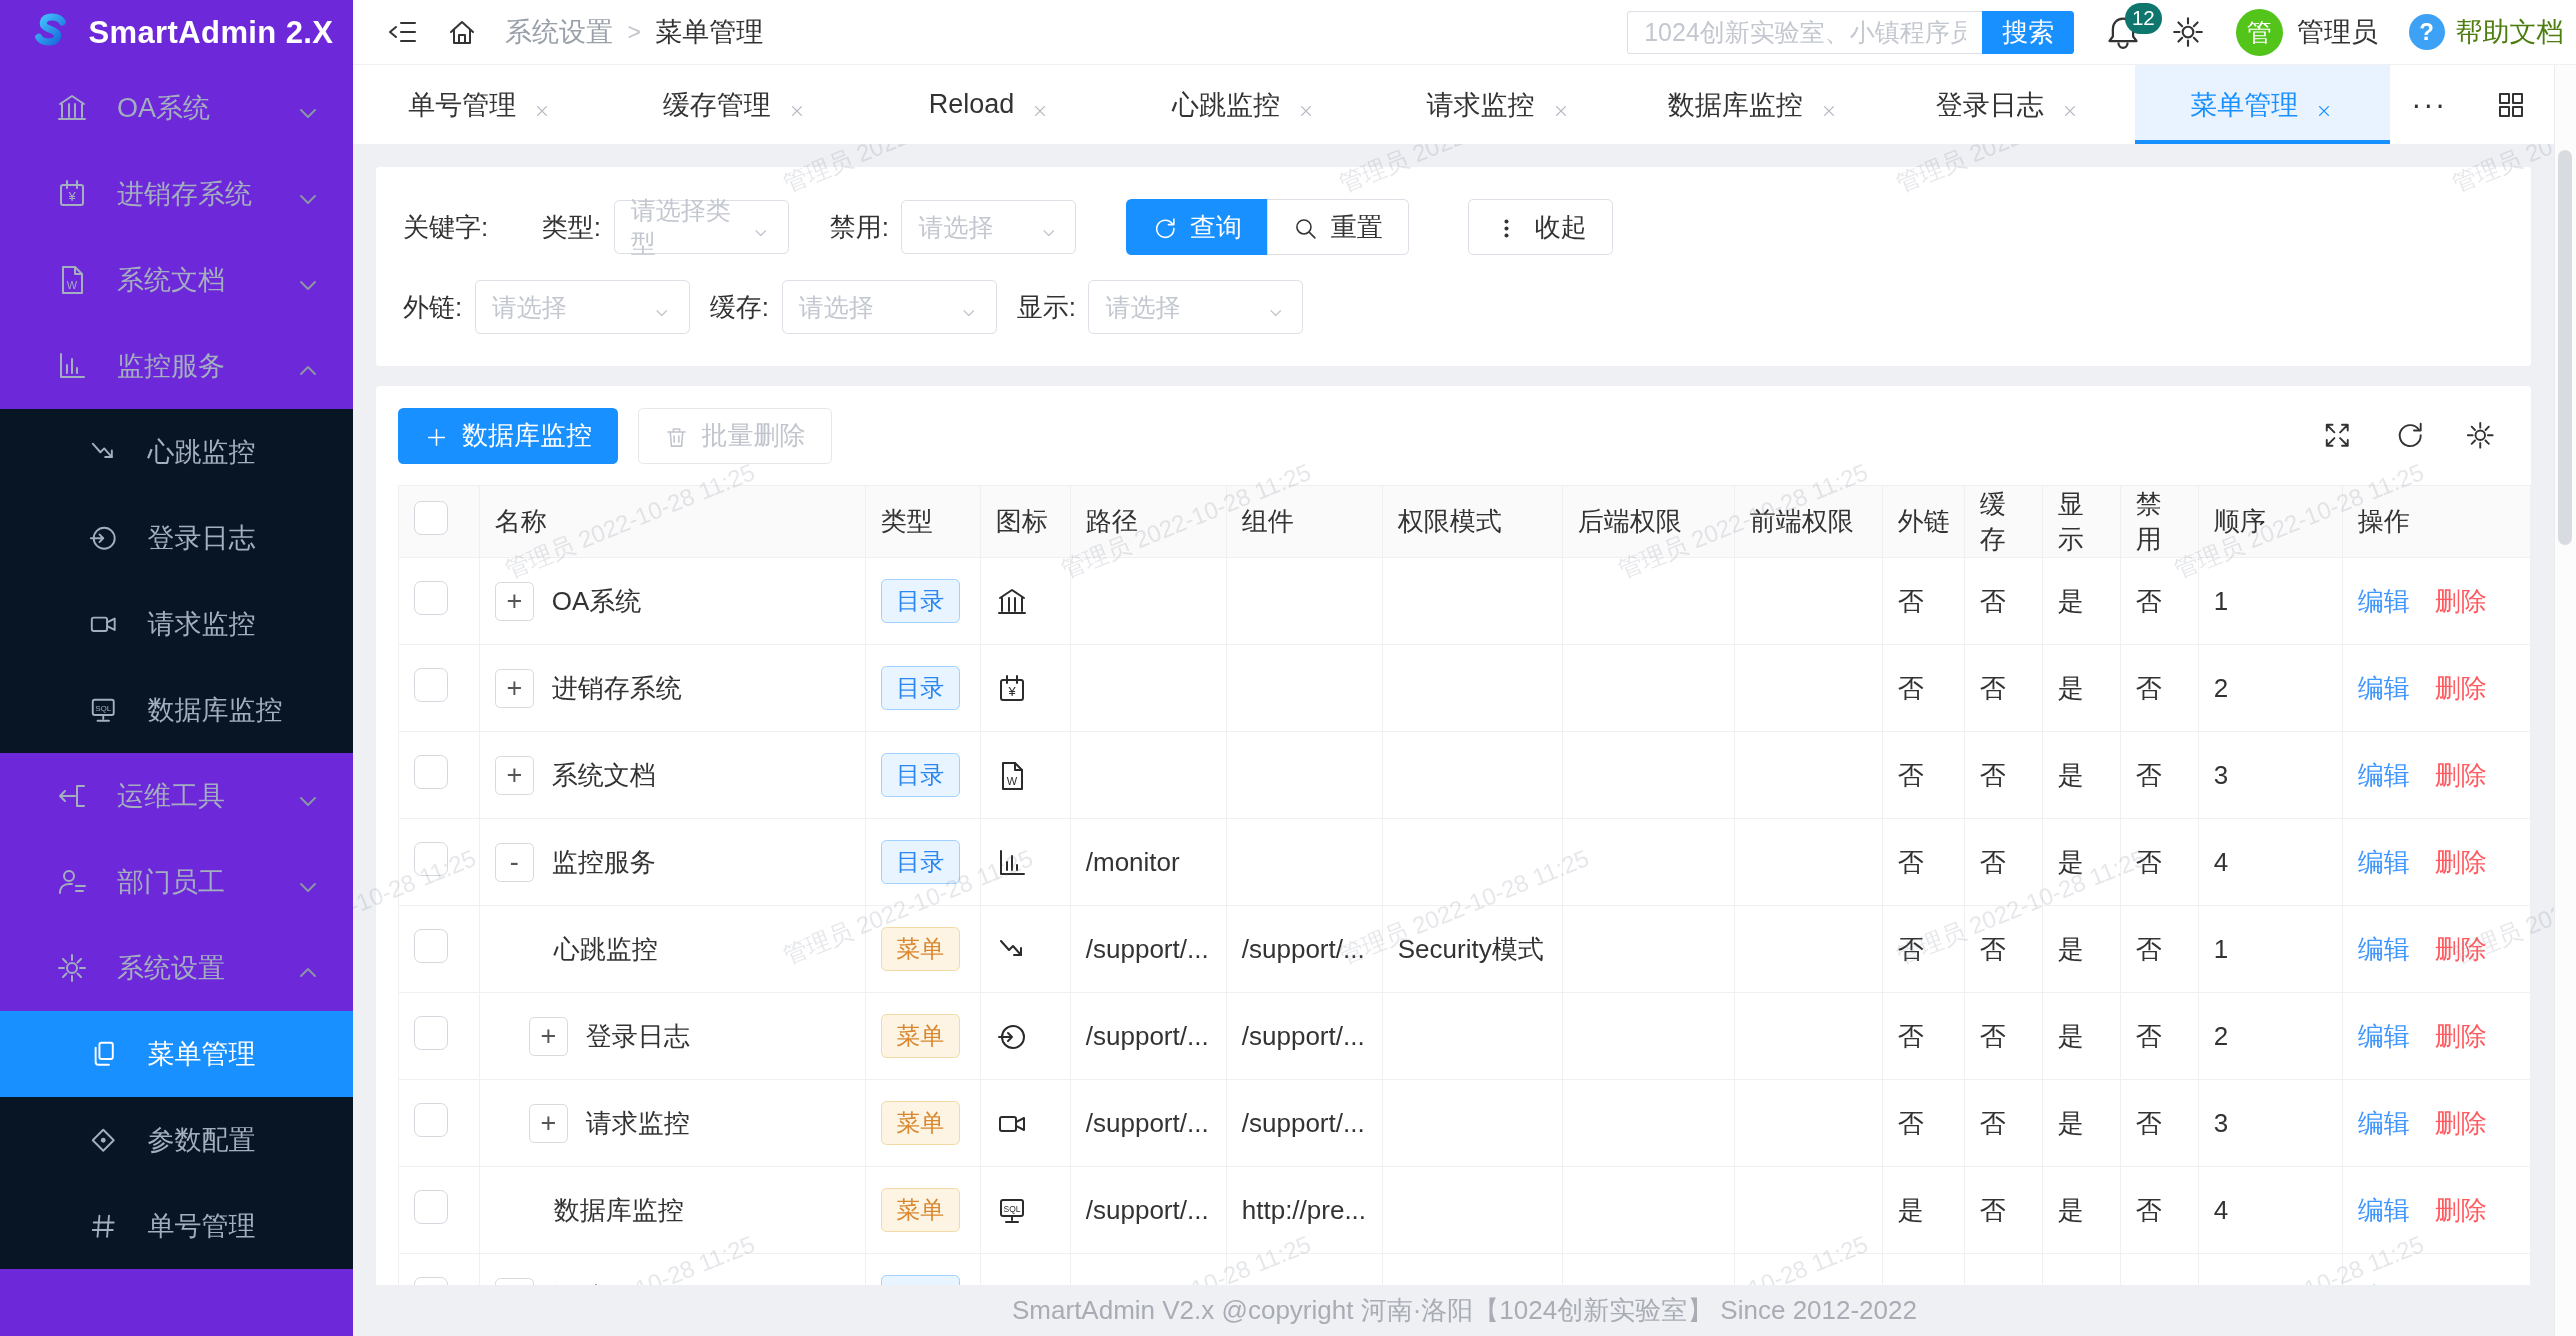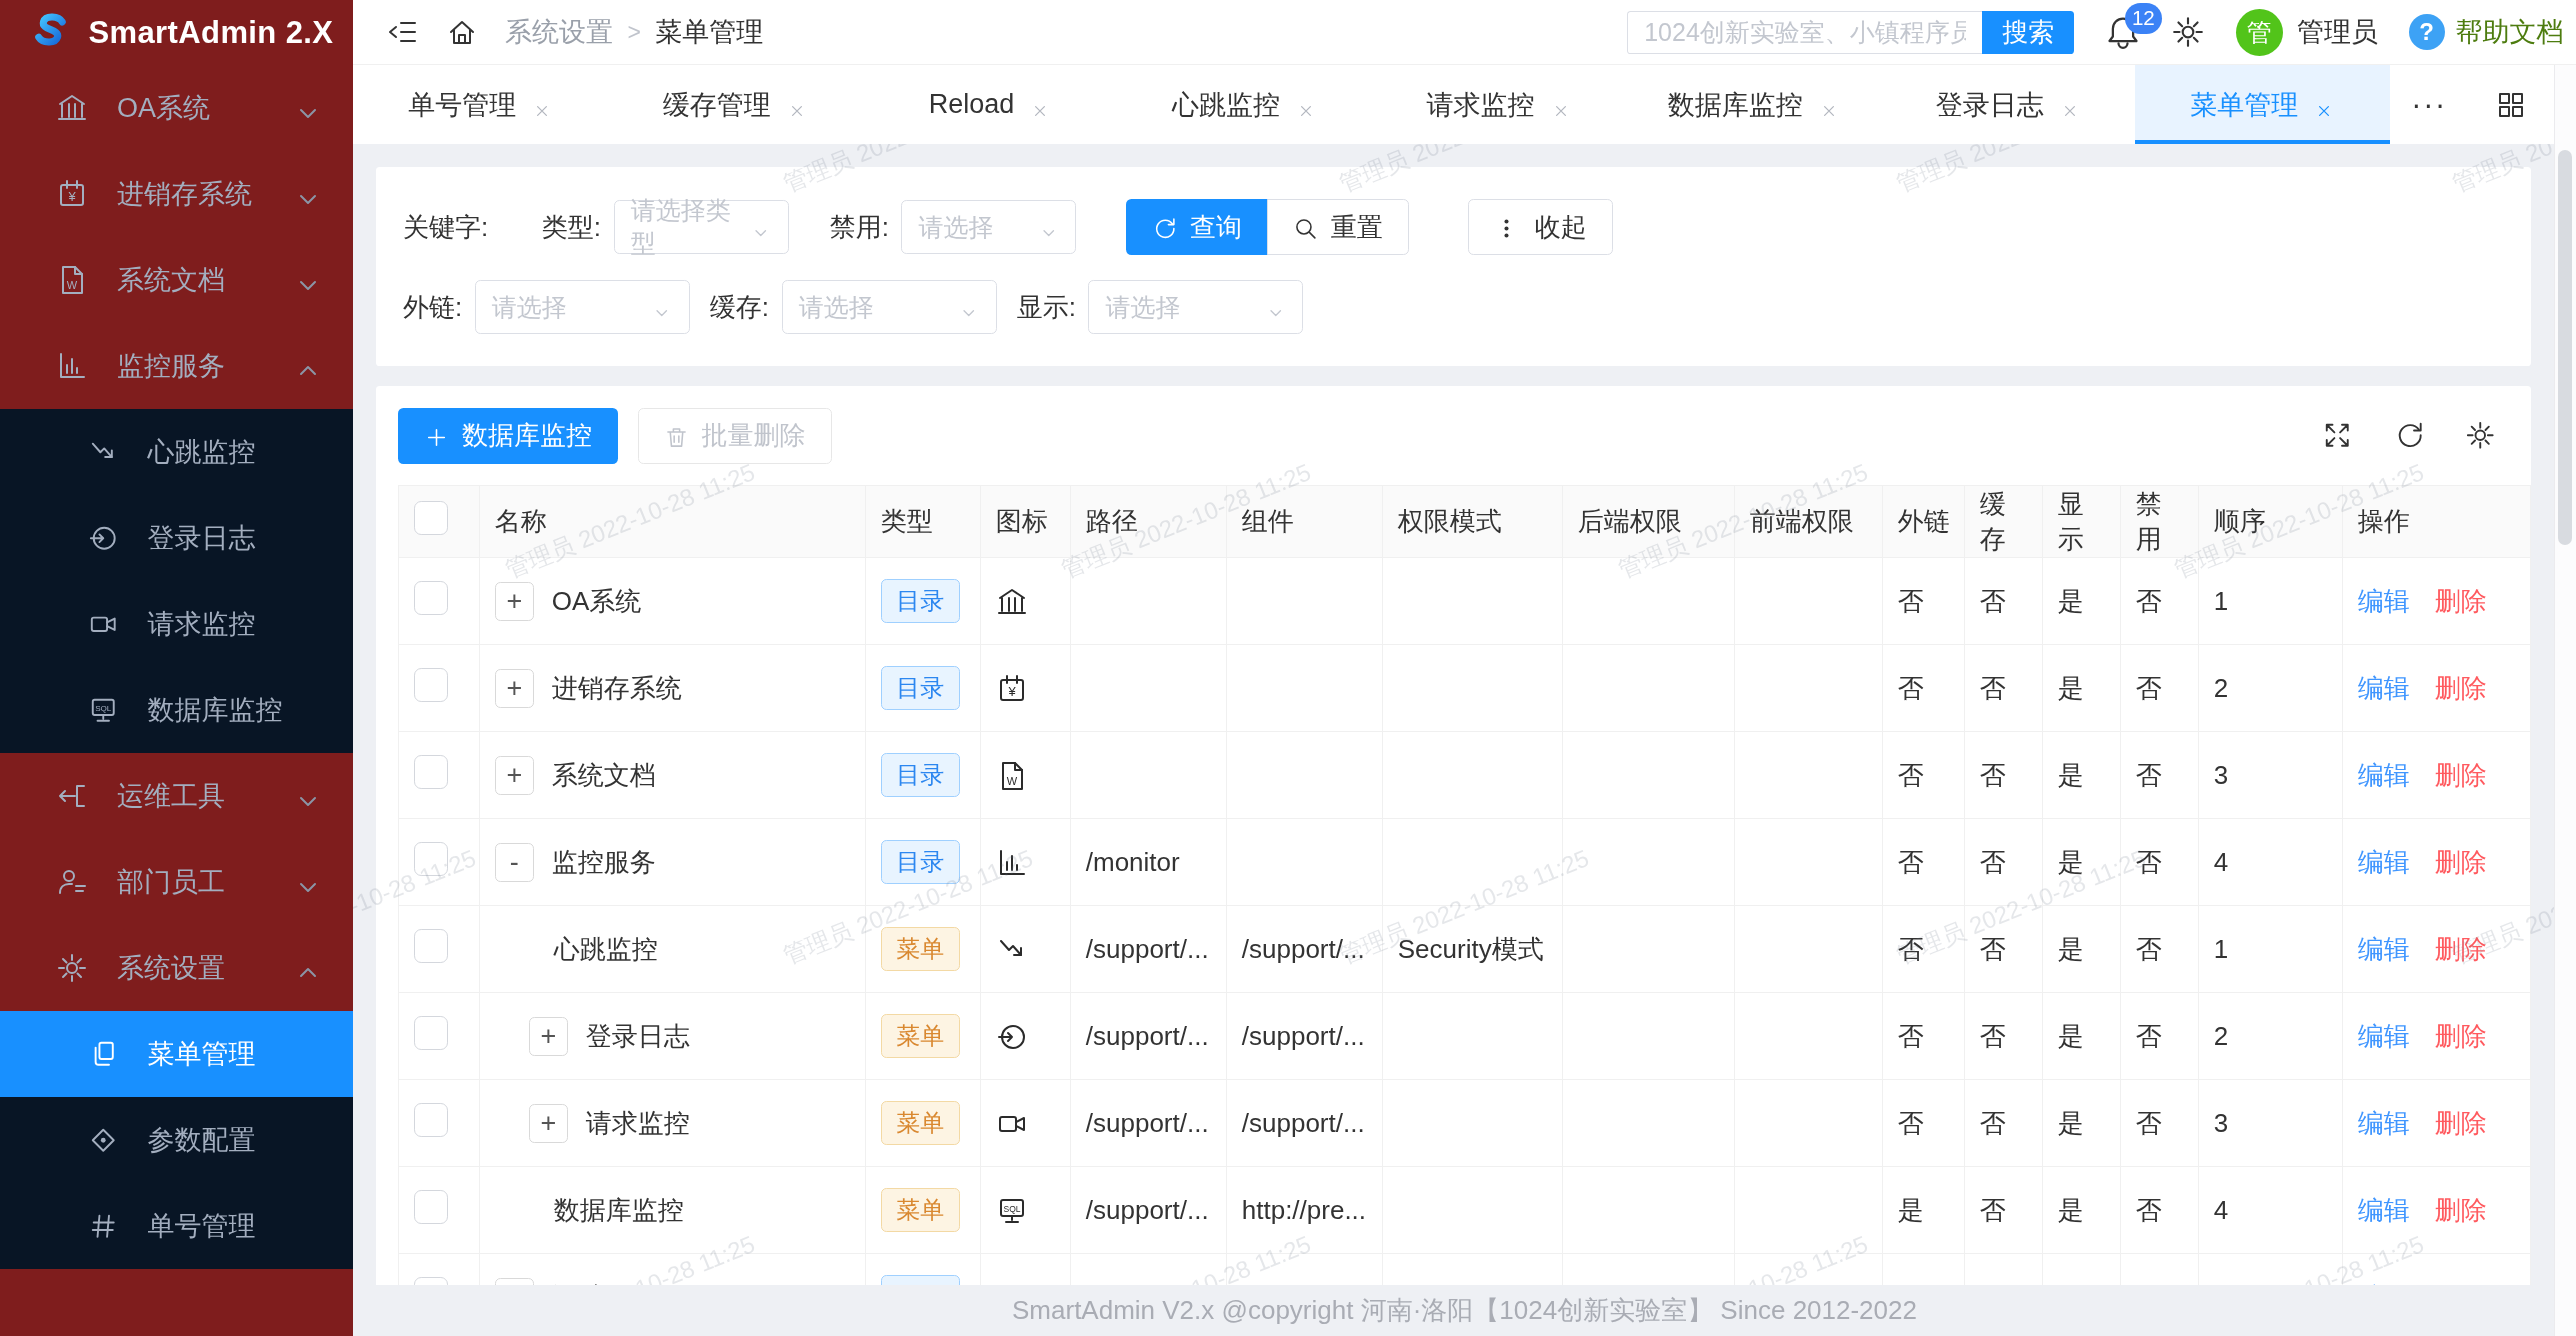--- a/index.html
+++ b/index.html
@@ -1,21 +1,21 @@
 <!DOCTYPE html>
 <html style="font-size:14.4px"><head>
 <meta charset="utf-8">
 <style>
   * { margin:0; padding:0; box-sizing:border-box; }
   html,body { width:2576px; height:1336px; overflow:hidden; }
   body { font-family:"Liberation Sans","DejaVu Sans",sans-serif; background:#eef0f4; position:relative; color:#333; }
   .icon { display:inline-block; vertical-align:middle; }
 
   
-  .sidebar { position:absolute; left:0; top:0; bottom:0; width:353px; background:#7f1d1d; z-index:20; overflow:hidden; }
+  .sidebar { position:absolute; left:0; top:0; bottom:0; width:353px; background:#6d28d9; z-index:20; overflow:hidden; }
   .logo-row { height:65px; display:flex; align-items:center; padding-left:27px; gap:14.4px; }
   .logo-mark { width:47px; height:47px; }
   .logo-text { color:#fff; font-size:31px; font-weight:bold; letter-spacing:0.4px; }
   .nav-item { height:86px; display:flex; align-items:center; padding:0 38px 0 56px; color:#a3aebf; font-size:27px; cursor:pointer; }
   .nav-item .icon { width:32px; height:32px; margin-right:29px; flex:none; }
   .nav-item .chev { width:23px; height:23px; margin-left:auto; color:#8b95a6; }
   .submenu { background:#081525; }
   .submenu .nav-item { padding-left:88px; }
   .submenu .nav-item .icon { width:30.5px; height:30.5px; }
   .nav-item.active { background:#1890ff; color:#fff; }
@@ -28,21 +28,21 @@
   .bc-section { color:#9aa0aa; }
   .bc-sep { color:#c0c4cc; font-size:23px; }
   .bc-current { color:#333; }
   .topbar-right { margin-left:auto; display:flex; align-items:center; gap:30.5px; }
   .search-box { display:flex; align-items:center; }
   .search-box input { width:355px; height:43px; border:0.9px solid #dcdfe6; border-right:none; border-radius:3.6px 0 0 3.6px; font-size:25px; padding:0 16px; color:#333; outline:none; font-family:inherit; }
   .search-box input::placeholder { color:#c3c7cf; }
   .search-btn { height:43px; padding:0 20px; background:#1890ff; color:#fff; font-size:26px; border:none; border-radius:0 3.6px 3.6px 0; cursor:pointer; font-family:inherit; }
   .bell-wrap { position:relative; cursor:pointer; display:flex; }
   .bell-wrap .icon { width:36px; height:36px; }
-  .bell-badge { position:absolute; top:-10.8px; left:20px; min-width:36px; height:30.5px; padding:0 7.2px; background:#3b82f6; color:#fff; border-radius:16px; font-size:20.6px; display:flex; align-items:center; justify-content:center; }
+  .bell-badge { position:absolute; top:-10.8px; left:20px; min-width:36px; height:30.5px; padding:0 7.2px; background:#0f766e; color:#fff; border-radius:16px; font-size:20.6px; display:flex; align-items:center; justify-content:center; }
   .gear-btn { cursor:pointer; display:flex; }
   .gear-btn .icon { width:34px; height:34px; }
   .user-wrap { display:flex; align-items:center; gap:14.4px; cursor:pointer; }
   .avatar { width:47px; height:47px; border-radius:50%; background:#52c41a; color:#fff; font-size:25px; display:flex; align-items:center; justify-content:center; }
   .user-name { font-size:27px; color:#333; }
   .help-wrap { display:flex; align-items:center; gap:10.8px; cursor:pointer; }
   .help-circle { width:36px; height:36px; border-radius:50%; background:#3da2f5; color:#fff; font-size:24px; font-weight:bold; display:flex; align-items:center; justify-content:center; }
   .help-label { font-size:27px; color:#4d7c0f; }
 
   

